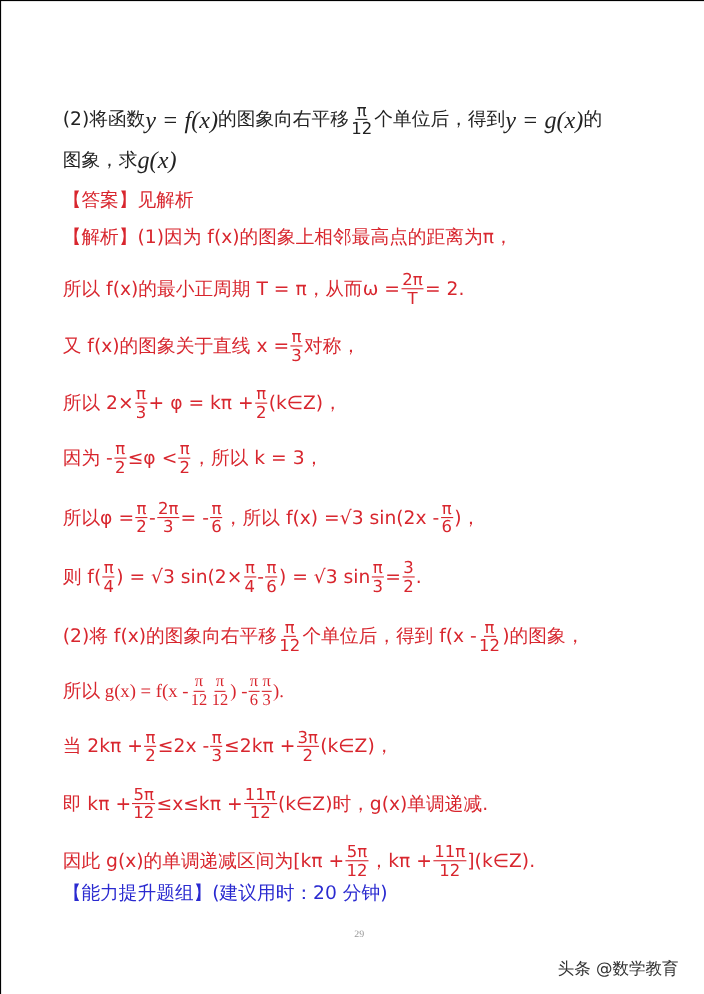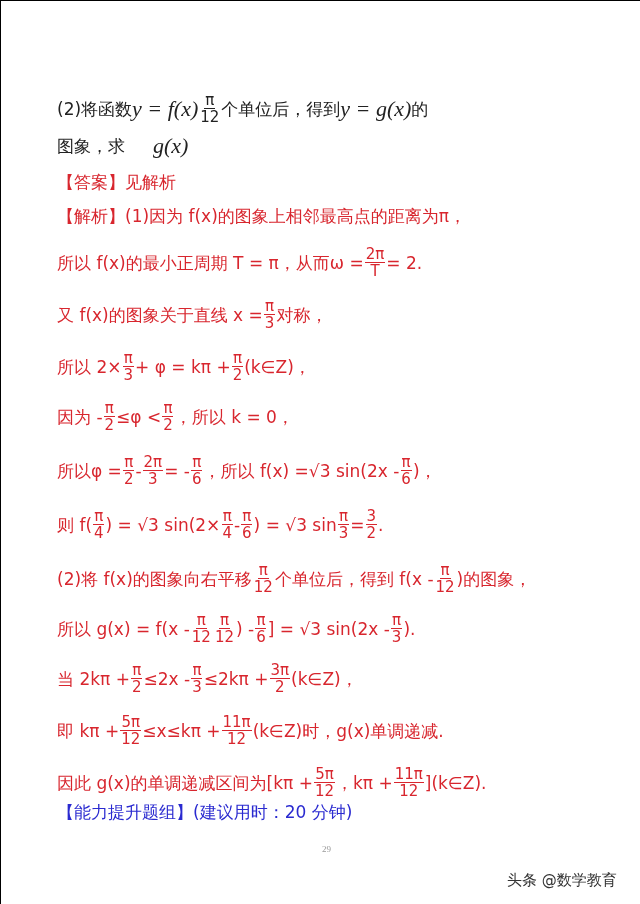--- a/index.html
+++ b/index.html
@@ -24,29 +24,30 @@
     text-shadow:0 0 1px #fff, 0 0 2px #fff; }
 </style>
 </head>
 <body>
 
 <div class="frame"></div>
 
 <div class="line black" style="top:92px;">
   <span>(2)将函数 </span>
   <span class="i">y = f(x)</span>
+  <span>的图象向右平移</span>
   <span class="frac">
       <span class="num">π</span>
       <span class="den">12</span>
     </span>
   <span>个单位后，得到 </span>
   <span class="i">y = g(x)</span>
   <span>的</span>
 </div>
-<div class="line black" style="top:136px;gap:28px;">
+<div class="line black" style="top:136px;">
   <span>图象，求 </span>
   <span class="i">g(x)</span>
 </div>
 
 <div class="line red" style="top:172px;">
   <span>【答案】见解析</span>
 </div>
 
 <div class="line red" style="top:206px;">
   <span>【解析】</span>
@@ -85,21 +86,21 @@
   <span>因为 - </span>
   <span class="frac">
       <span class="num">π</span>
       <span class="den">2</span>
     </span>
   <span>≤φ &lt; </span>
   <span class="frac">
       <span class="num">π</span>
       <span class="den">2</span>
     </span>
-  <span>，所以 k = 0，</span>
+  <span>，所以 k = 3，</span>
 </div>
 <div class="line red" style="top:454px;">
   <span>所以φ = </span>
   <span class="frac">
       <span class="num">π</span>
       <span class="den">2</span>
     </span>
   <span> - </span>
   <span class="frac">
       <span class="num">2π</span>
@@ -152,36 +153,35 @@
       <span class="num">π</span>
       <span class="den">12</span>
     </span>
   <span>个单位后，得到 f(x - </span>
   <span class="frac">
       <span class="num">π</span>
       <span class="den">12</span>
     </span>
   <span>)的图象，</span>
 </div>
-<div class="line red" style="top:612px;">
+<div class="line red" style="top:612px;font-family:Liberation Serif, serif;">
   <span>所以 g(x) = f(x - </span>
   <span class="frac">
       <span class="num">π</span>
       <span class="den">12</span>
     </span>
   <span class="frac">
       <span class="num">π</span>
       <span class="den">12</span>
     </span>
   <span>) - </span>
   <span class="frac">
       <span class="num">π</span>
       <span class="den">6</span>
     </span>
-  <span>] = √3 sin(2x - </span>
   <span class="frac">
       <span class="num">π</span>
       <span class="den">3</span>
     </span>
   <span>).</span>
 </div>
 <div class="line red" style="top:662px;">
   <span>当 2kπ + </span>
   <span class="frac">
       <span class="num">π</span>

